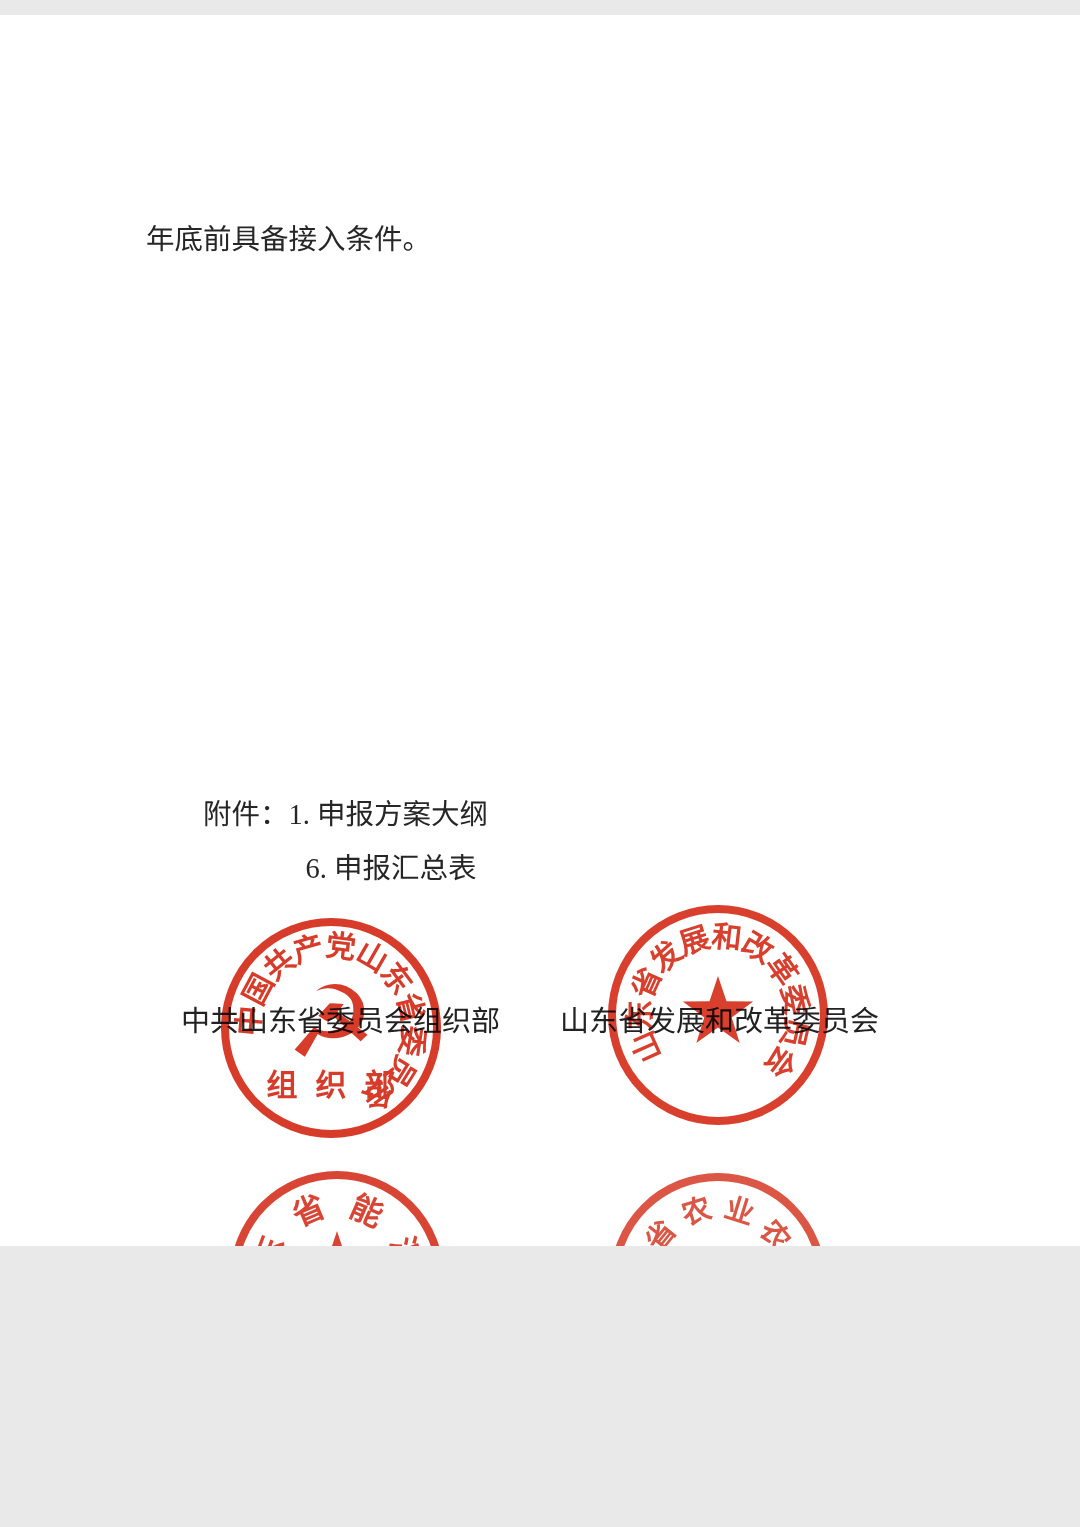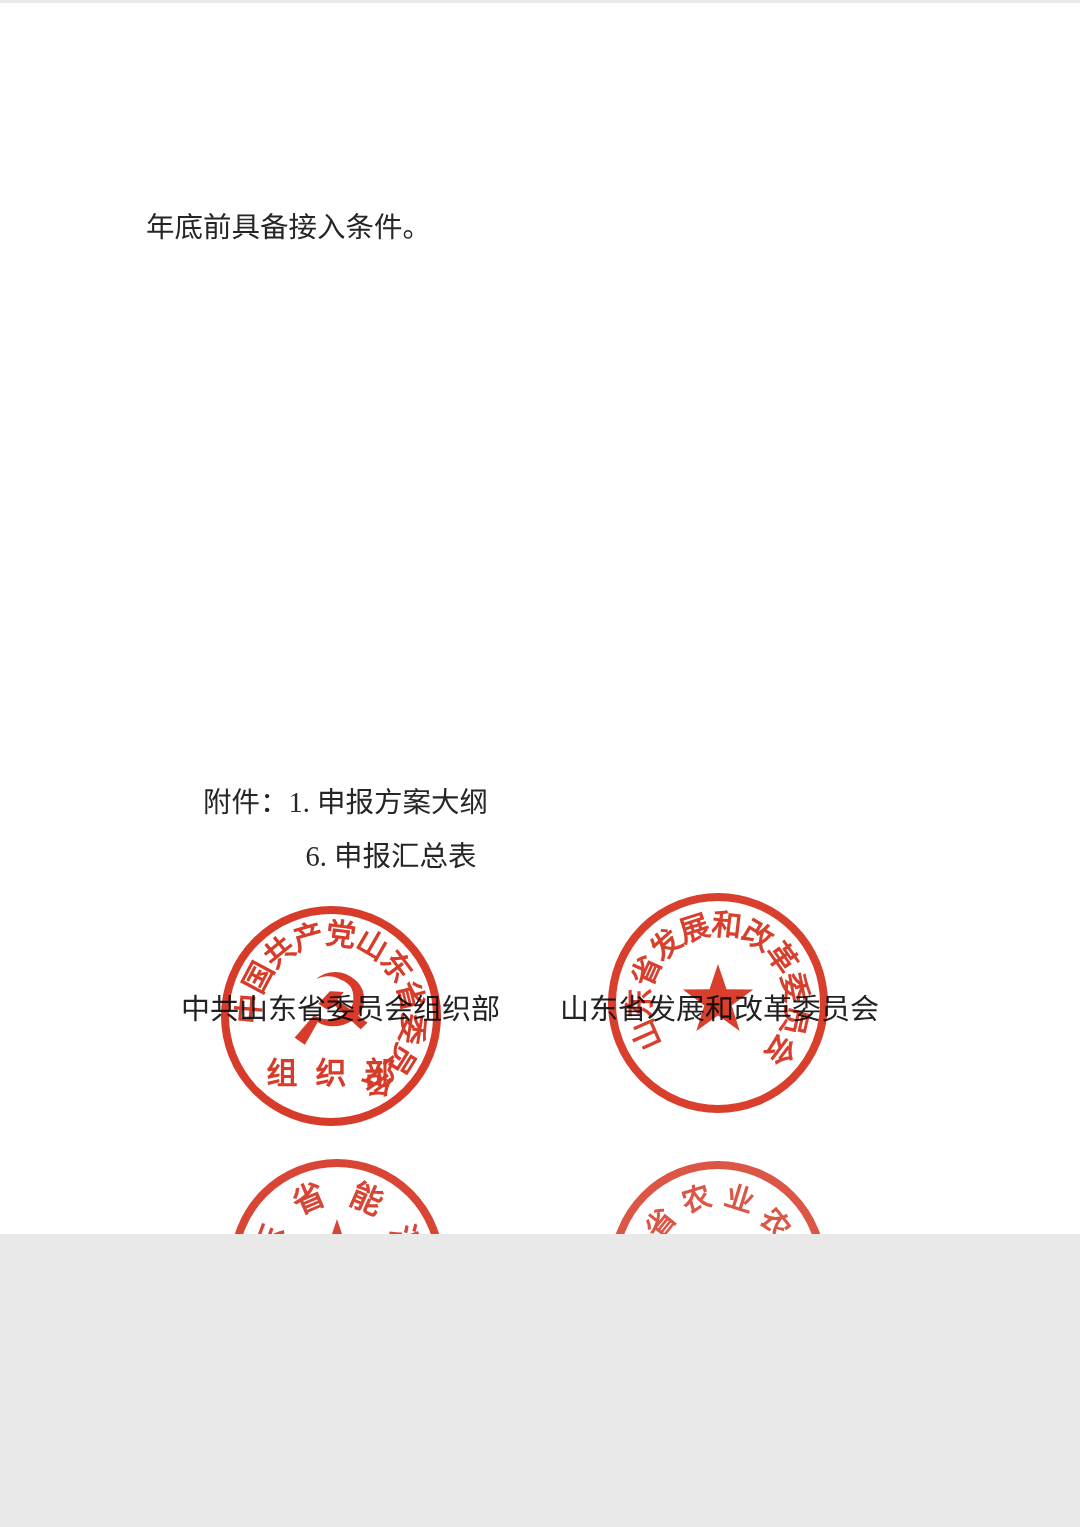--- a/index.html
+++ b/index.html
@@ -1,19 +1,19 @@
 <!DOCTYPE html>
 <html lang="zh-CN"><head>
 <meta charset="utf-8">
 <style>
   html,body{margin:0;padding:0;background:#e9e9e9;}
   .page{
     position:relative;
     width:1080px;height:1231px;
-    margin:3px auto;
+    margin:15px auto;
     background:#ffffff;
     overflow:hidden;
     font-family:"Liberation Serif","DejaVu Serif",serif;
     color:#262626;
   }
   
   .body-text{
     position:absolute;left:146px;top:198px;width:806px;
     font-size:28.5px;line-height:54.3px;
     text-align:justify;

